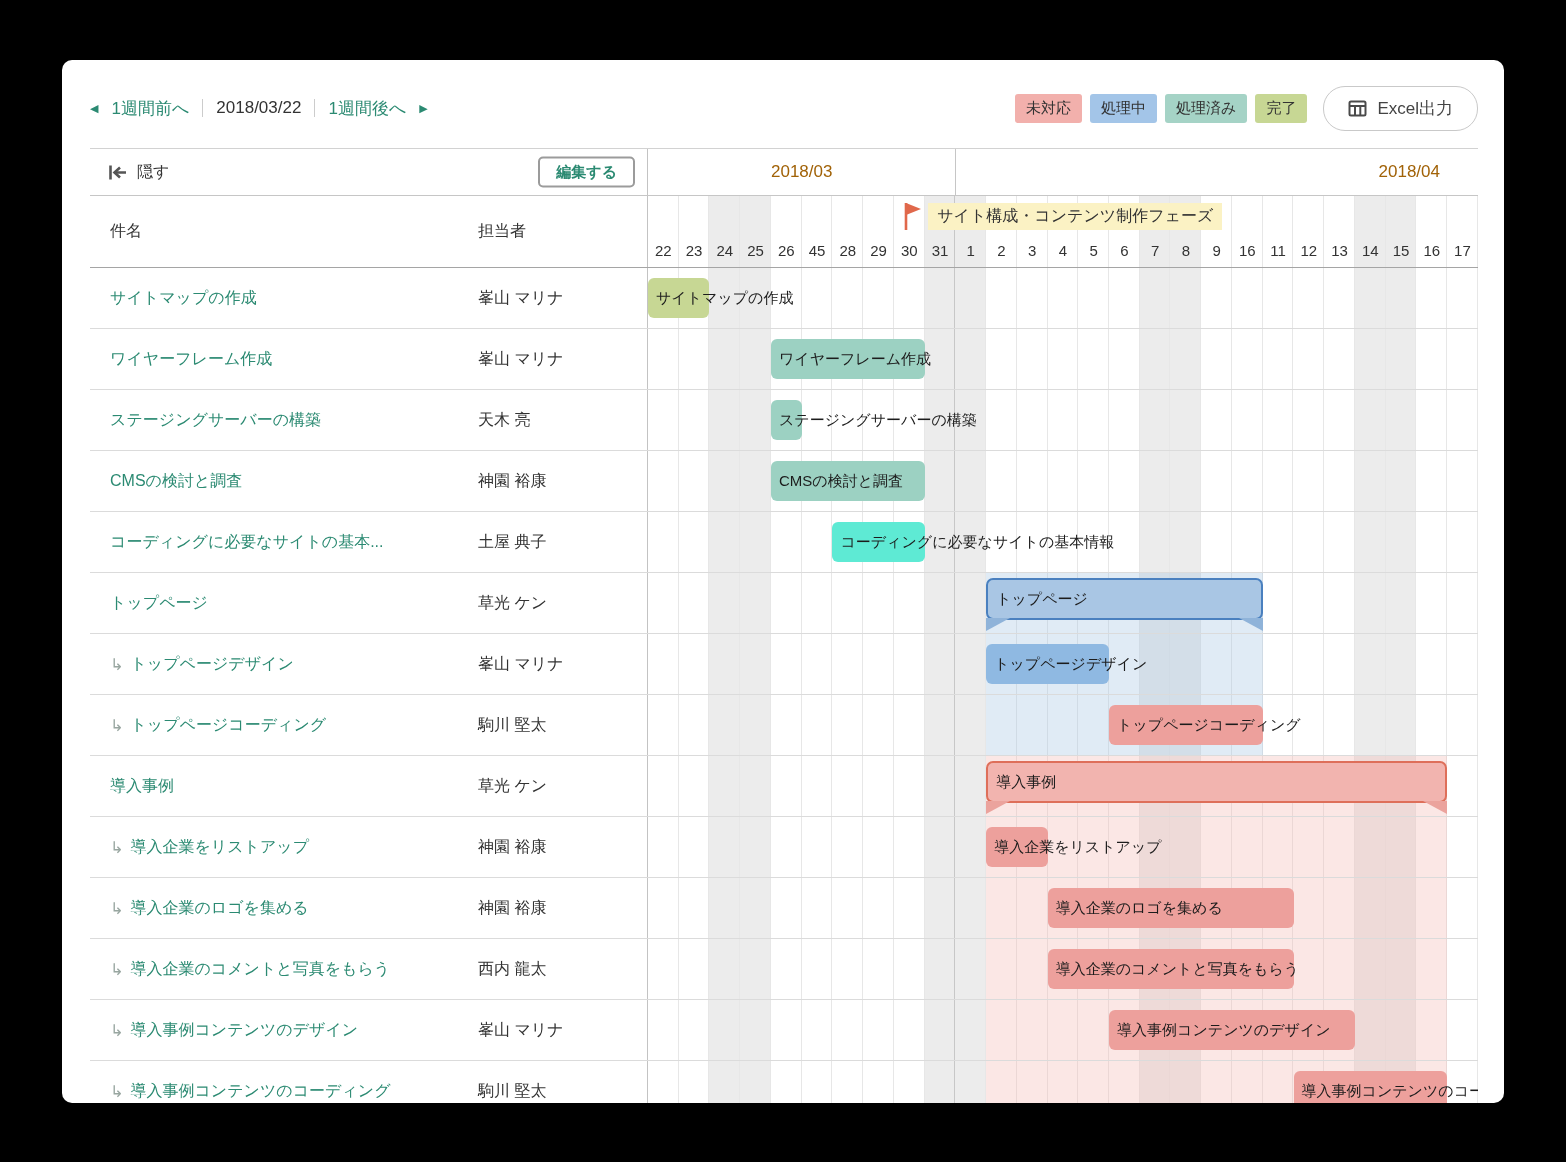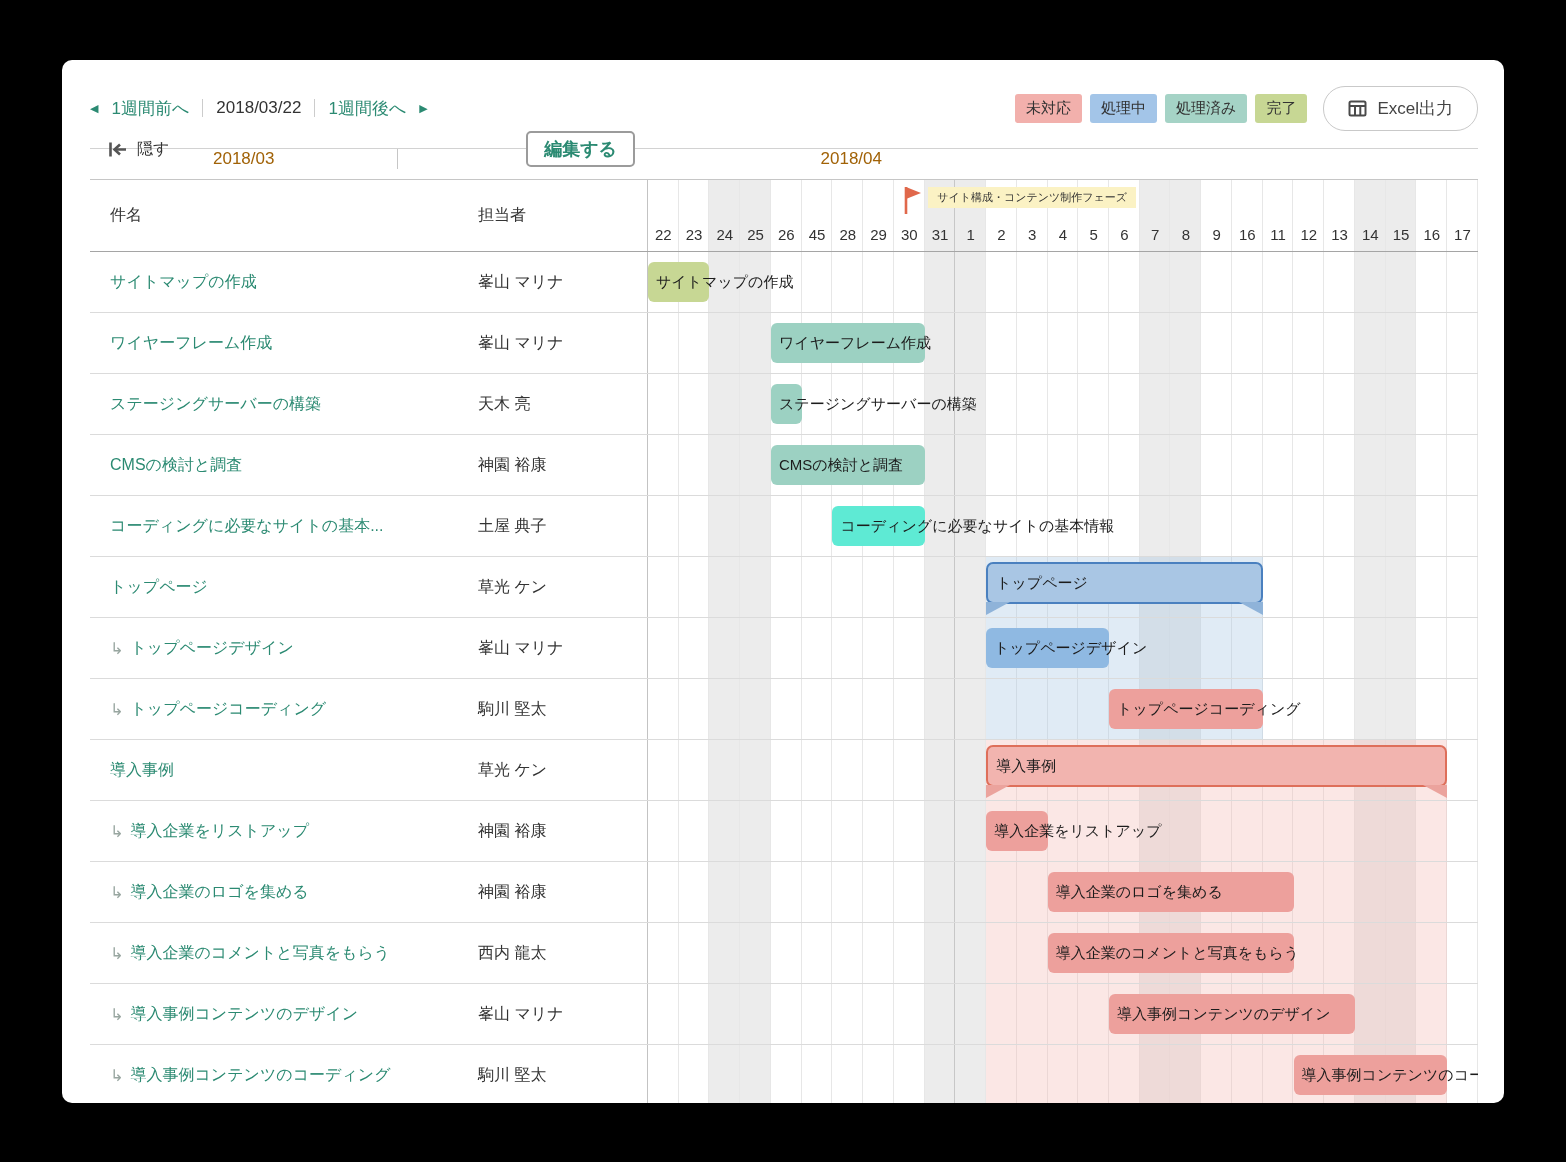--- a/index.html
+++ b/index.html
@@ -22,27 +22,27 @@
   .badge { font-size:15px; color:#333; padding:5px 11px; border-radius:3px; white-space:nowrap; }
   .excel-btn { display:flex; align-items:center; gap:10px; border:1px solid #c9c9c9;
                border-radius:22px; background:#fff; padding:10px 24px; font-size:17px;
                color:#444; cursor:pointer;justify-content:center; }
 
   
   .table { margin:0 26px 0 28px; }
   .pane { width:558px; border-right:1px solid #c3c3c3; position:relative; flex:none; }
   .chartw { width:830px; position:relative; flex:none; }
 
-  .thead1 { display:flex; height:32px; border-top:1px solid #d2d2d2; border-bottom:1px solid #c6c6c6;flex-direction:column; }
+  .thead1 { display:flex; height:48px; border-top:1px solid #d2d2d2; border-bottom:1px solid #c6c6c6; }
   .hide-btn { position:absolute; left:18px; top:50%; transform:translateY(-50%);
               display:flex; align-items:center; gap:9px; cursor:pointer; background:none; border:none; }
   .hide-btn span { font-size:16px; color:#333; }
   .edit-btn { position:absolute; right:12px; top:50%; transform:translateY(-50%);
               border:2px solid #9b9b9b; border-radius:5px; background:#fff; color:#2b8a72;
-              font-weight:bold; font-size:18px; padding:4px 16px; cursor:pointer; }
+              font-weight:bold; font-size:15px; padding:4px 16px; cursor:pointer; }
   .months { display:flex; height:100%; }
   .month { display:flex; align-items:center; font-size:17px; color:#a16207; }
   .month.m0 { justify-content:center; }
   .month.m1 { justify-content:flex-end; padding-right:38px; border-left:1px solid #c6c6c6; }
 
   .thead2 { display:flex; height:72px; border-bottom:1px solid #a5a5a5; }
   .colhead { position:absolute; bottom:13px; font-size:16px; color:#333; }
   .colhead.subject { left:20px; }
   .colhead.assignee { left:388px; }
 
@@ -50,21 +50,21 @@
   .col { flex:1; border-right:1px solid #e7e7e7; }
   .col.weekend { background:#ececec; }
   .col.month-edge { border-right-color:#c7c7c7; }
 
   .day-row { position:absolute; left:0; right:0; bottom:0; height:34px; display:flex; }
   .day-num { flex:1; display:flex; align-items:center; justify-content:center;
              font-size:15px; color:#333; }
 
   .milestone { position:absolute; top:5px; display:flex; align-items:flex-start; cursor:pointer; }
   .ms-label { margin-left:5px; margin-top:2px; background:#fbf2c4; color:#333;
-              font-size:11px; padding:3px 9px; white-space:nowrap; }
+              font-size:16px; padding:3px 9px; white-space:nowrap; }
 
   
   .row { display:flex; height:61px; border-bottom:1px solid #dbdbdb; }
   .subject { position:absolute; left:20px; top:50%; transform:translateY(-50%);
              display:flex; align-items:center; white-space:nowrap; }
   .child-arrow { color:#98a6a0; font-size:16px; margin-right:7px; }
   .subject-link { color:#2b8a72; font-size:16px; text-decoration:none; cursor:pointer; }
   .assignee { position:absolute; left:388px; top:50%; transform:translateY(-50%);
               font-size:16px; color:#333; white-space:nowrap; }
   .row-chart { width:830px; position:relative; flex:none; overflow:hidden; }

